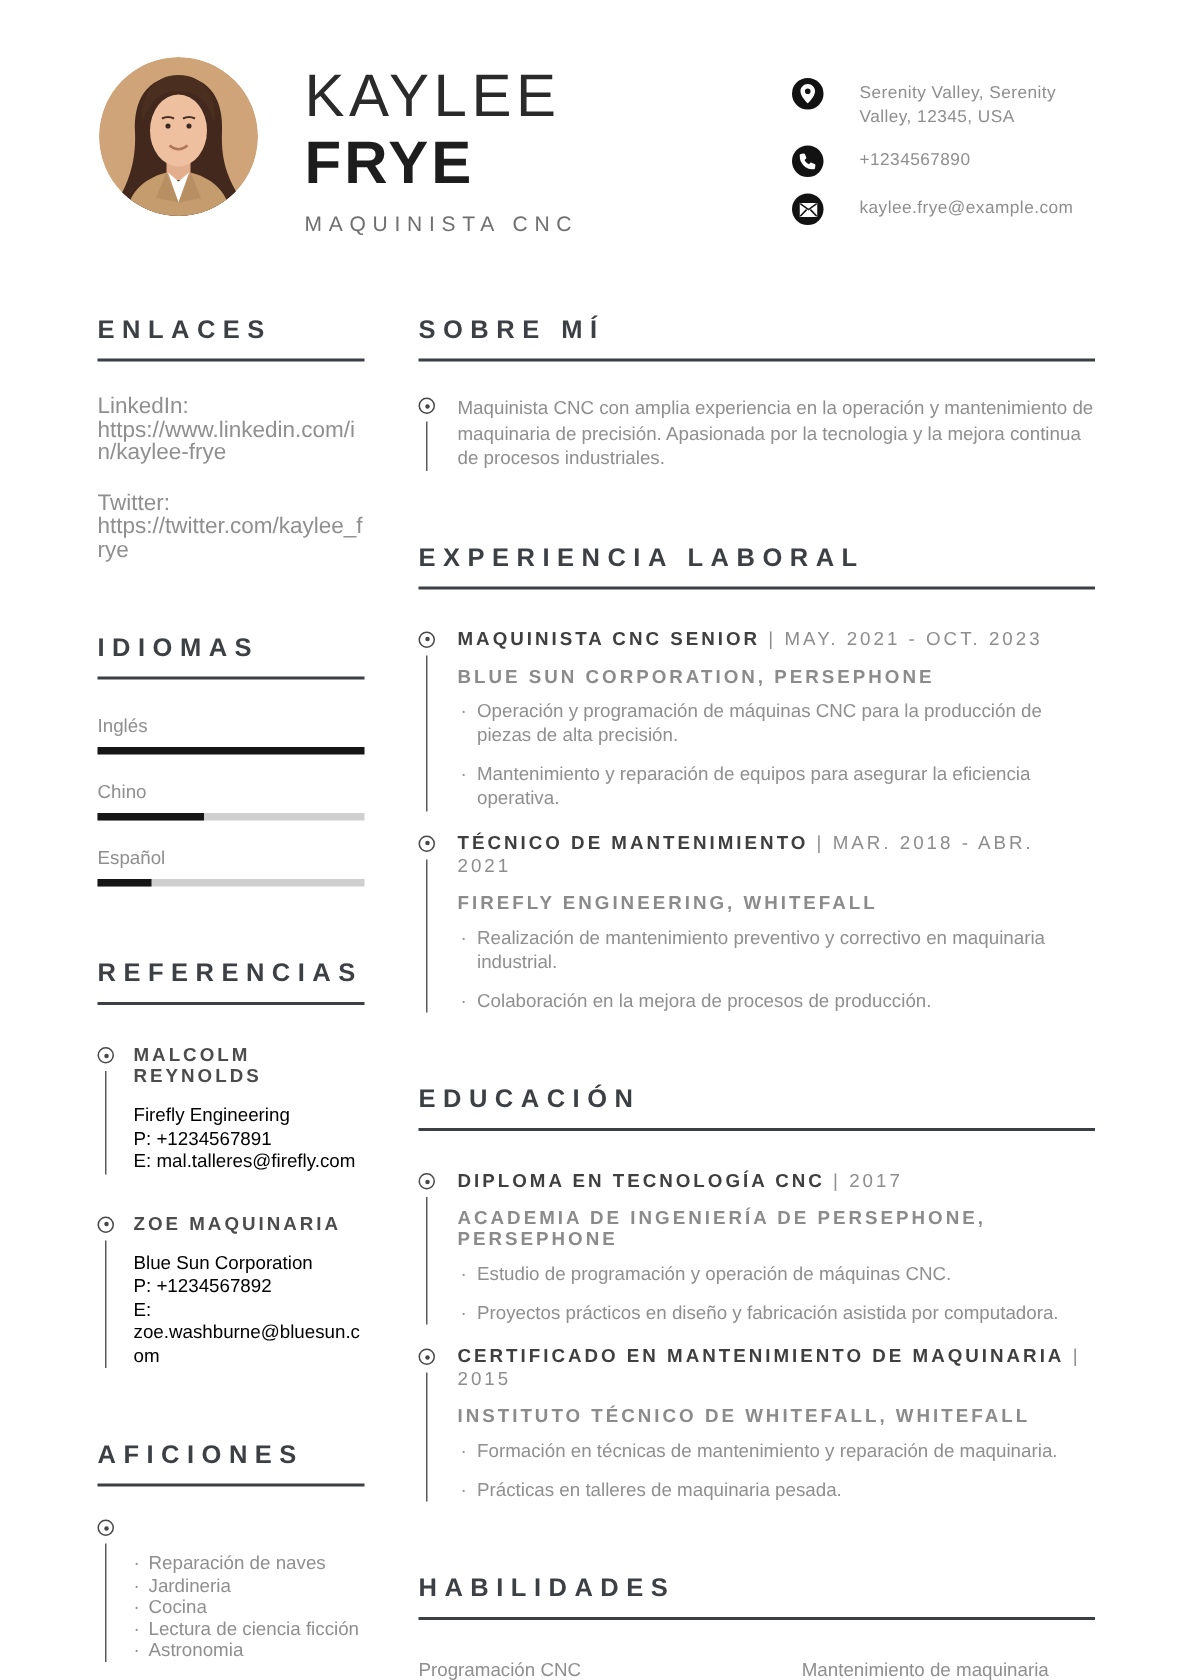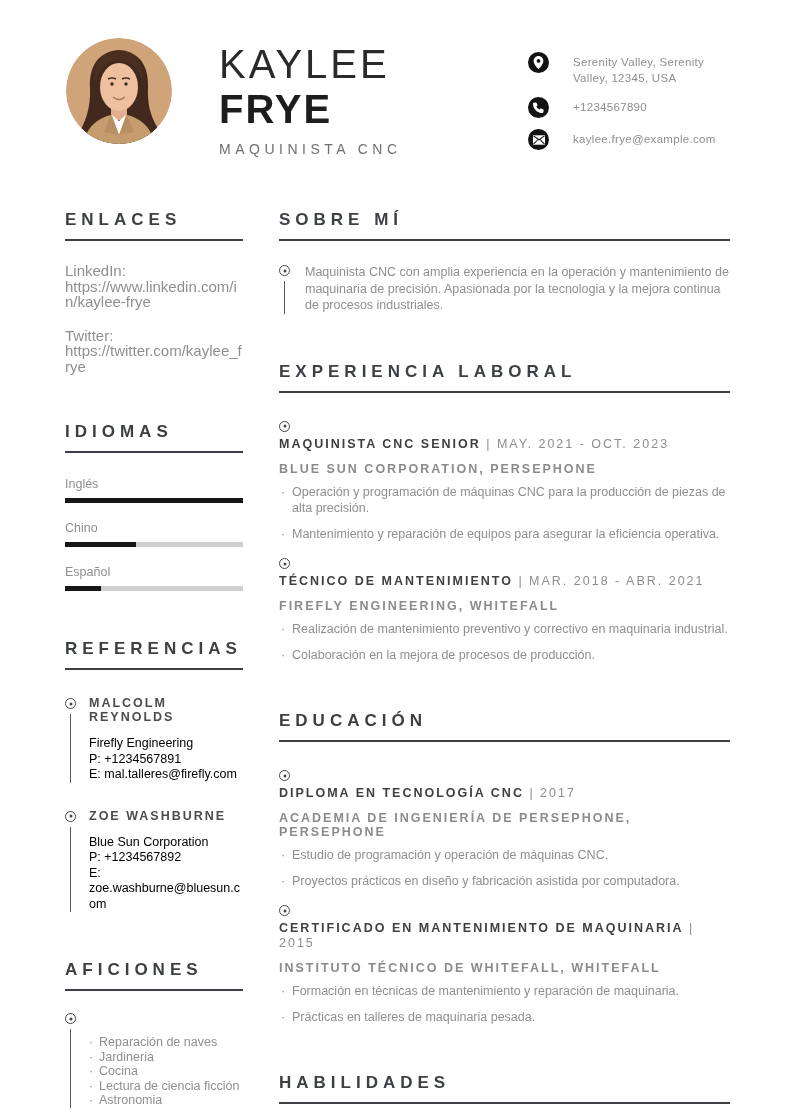--- a/index.html
+++ b/index.html
@@ -1,21 +1,21 @@
 <!DOCTYPE html>
 <html><head>
 <meta charset="utf-8">
 <style>
   html,body{margin:0;padding:0;background:#ffffff;}
   .page{position:relative;width:794px;height:1120px;background:#fff;overflow:hidden;
         font-family:"Liberation Sans",sans-serif;color:#8f8f8f;}
 
   
   .photo{position:absolute;left:66px;top:38px;width:106px;height:106px;border-radius:50%;overflow:hidden;}
-  .name-block{position:absolute;left:219px;top:42px;}
+  .name-block{position:absolute;left:203px;top:42px;}
   .first-name{font-size:40px;font-weight:300;letter-spacing:3px;color:#2a2a2a;line-height:44px;}
   .last-name{font-size:40px;font-weight:800;letter-spacing:2px;color:#1d1d1d;line-height:46px;}
   .job-title{margin-top:9px;font-size:14px;letter-spacing:4.5px;color:#6f6f6f;}
   .contact{position:absolute;left:528px;top:52px;width:218px;display:flex;flex-direction:column;gap:11px;}
   .contact-row{display:flex;gap:24px;align-items:flex-start;}
   .cicon{width:21px;height:21px;border-radius:50%;background:#121212;display:flex;align-items:center;justify-content:center;flex-shrink:0;}
   .cicon svg{display:block;}
   .ctext{font-size:11.5px;color:#8e8e8e;line-height:16px;letter-spacing:.3px;padding-top:2px;max-width:165px;}
 
   
@@ -60,21 +60,21 @@
   .hobby-entry{margin-top:20px;}
   .hobby-list{list-style:none;margin:0;padding:24px 0 0 0;font-size:12.5px;line-height:14.5px;color:#8f8f8f;}
   .hobby-list li{padding-left:10px;position:relative;}
   .hobby-list li::before{content:'·';position:absolute;left:0;top:0;}
 
   
   .about-entry{margin-top:22px;}
   .about-text{margin:0;font-size:12.5px;line-height:16.5px;color:#8f8f8f;padding-top:1px;}
 
   
-  .xp-entry{margin-top:26px;flex-direction:column;}
+  .xp-entry{margin-top:26px;}
   .xp-entry + .xp-entry{margin-top:14px;}
   .xp-title{font-size:12.5px;line-height:15px;letter-spacing:2px;}
   .xp-role{font-weight:700;color:#3f3f3f;}
   .xp-dates{font-weight:400;color:#8d8d8d;}
   .xp-company{margin-top:10px;font-size:12.5px;font-weight:700;letter-spacing:2px;color:#8b8b8b;line-height:14px;}
   .xp-bullets{list-style:none;margin:8px 0 0 0;padding:0;font-size:12.5px;line-height:16.5px;color:#8f8f8f;}
   .xp-bullets li{padding-left:13px;position:relative;}
   .xp-bullets li + li{margin-top:9px;}
   .xp-bullets li::before{content:'·';position:absolute;left:2px;top:0;}
 
@@ -205,21 +205,21 @@
             </div>
           </div>
         </div>
 
         <div class="entry ref-entry">
           <div class="tl">
             <span class="tl-dot"></span>
             <span class="tl-line"></span>
           </div>
           <div class="entry-content">
-            <div class="ref-name">ZOE WASHBURNE</div>
+            <div class="ref-name">ZOE MAQUINARIA</div>
             <div class="ref-details">
               <div>Blue Sun Corporation</div>
               <div>P: +1234567892</div>
               <div>E: zoe.washburne@bluesun.com</div>
             </div>
           </div>
         </div>
       </section>
 
       <section class="mt-sec">

